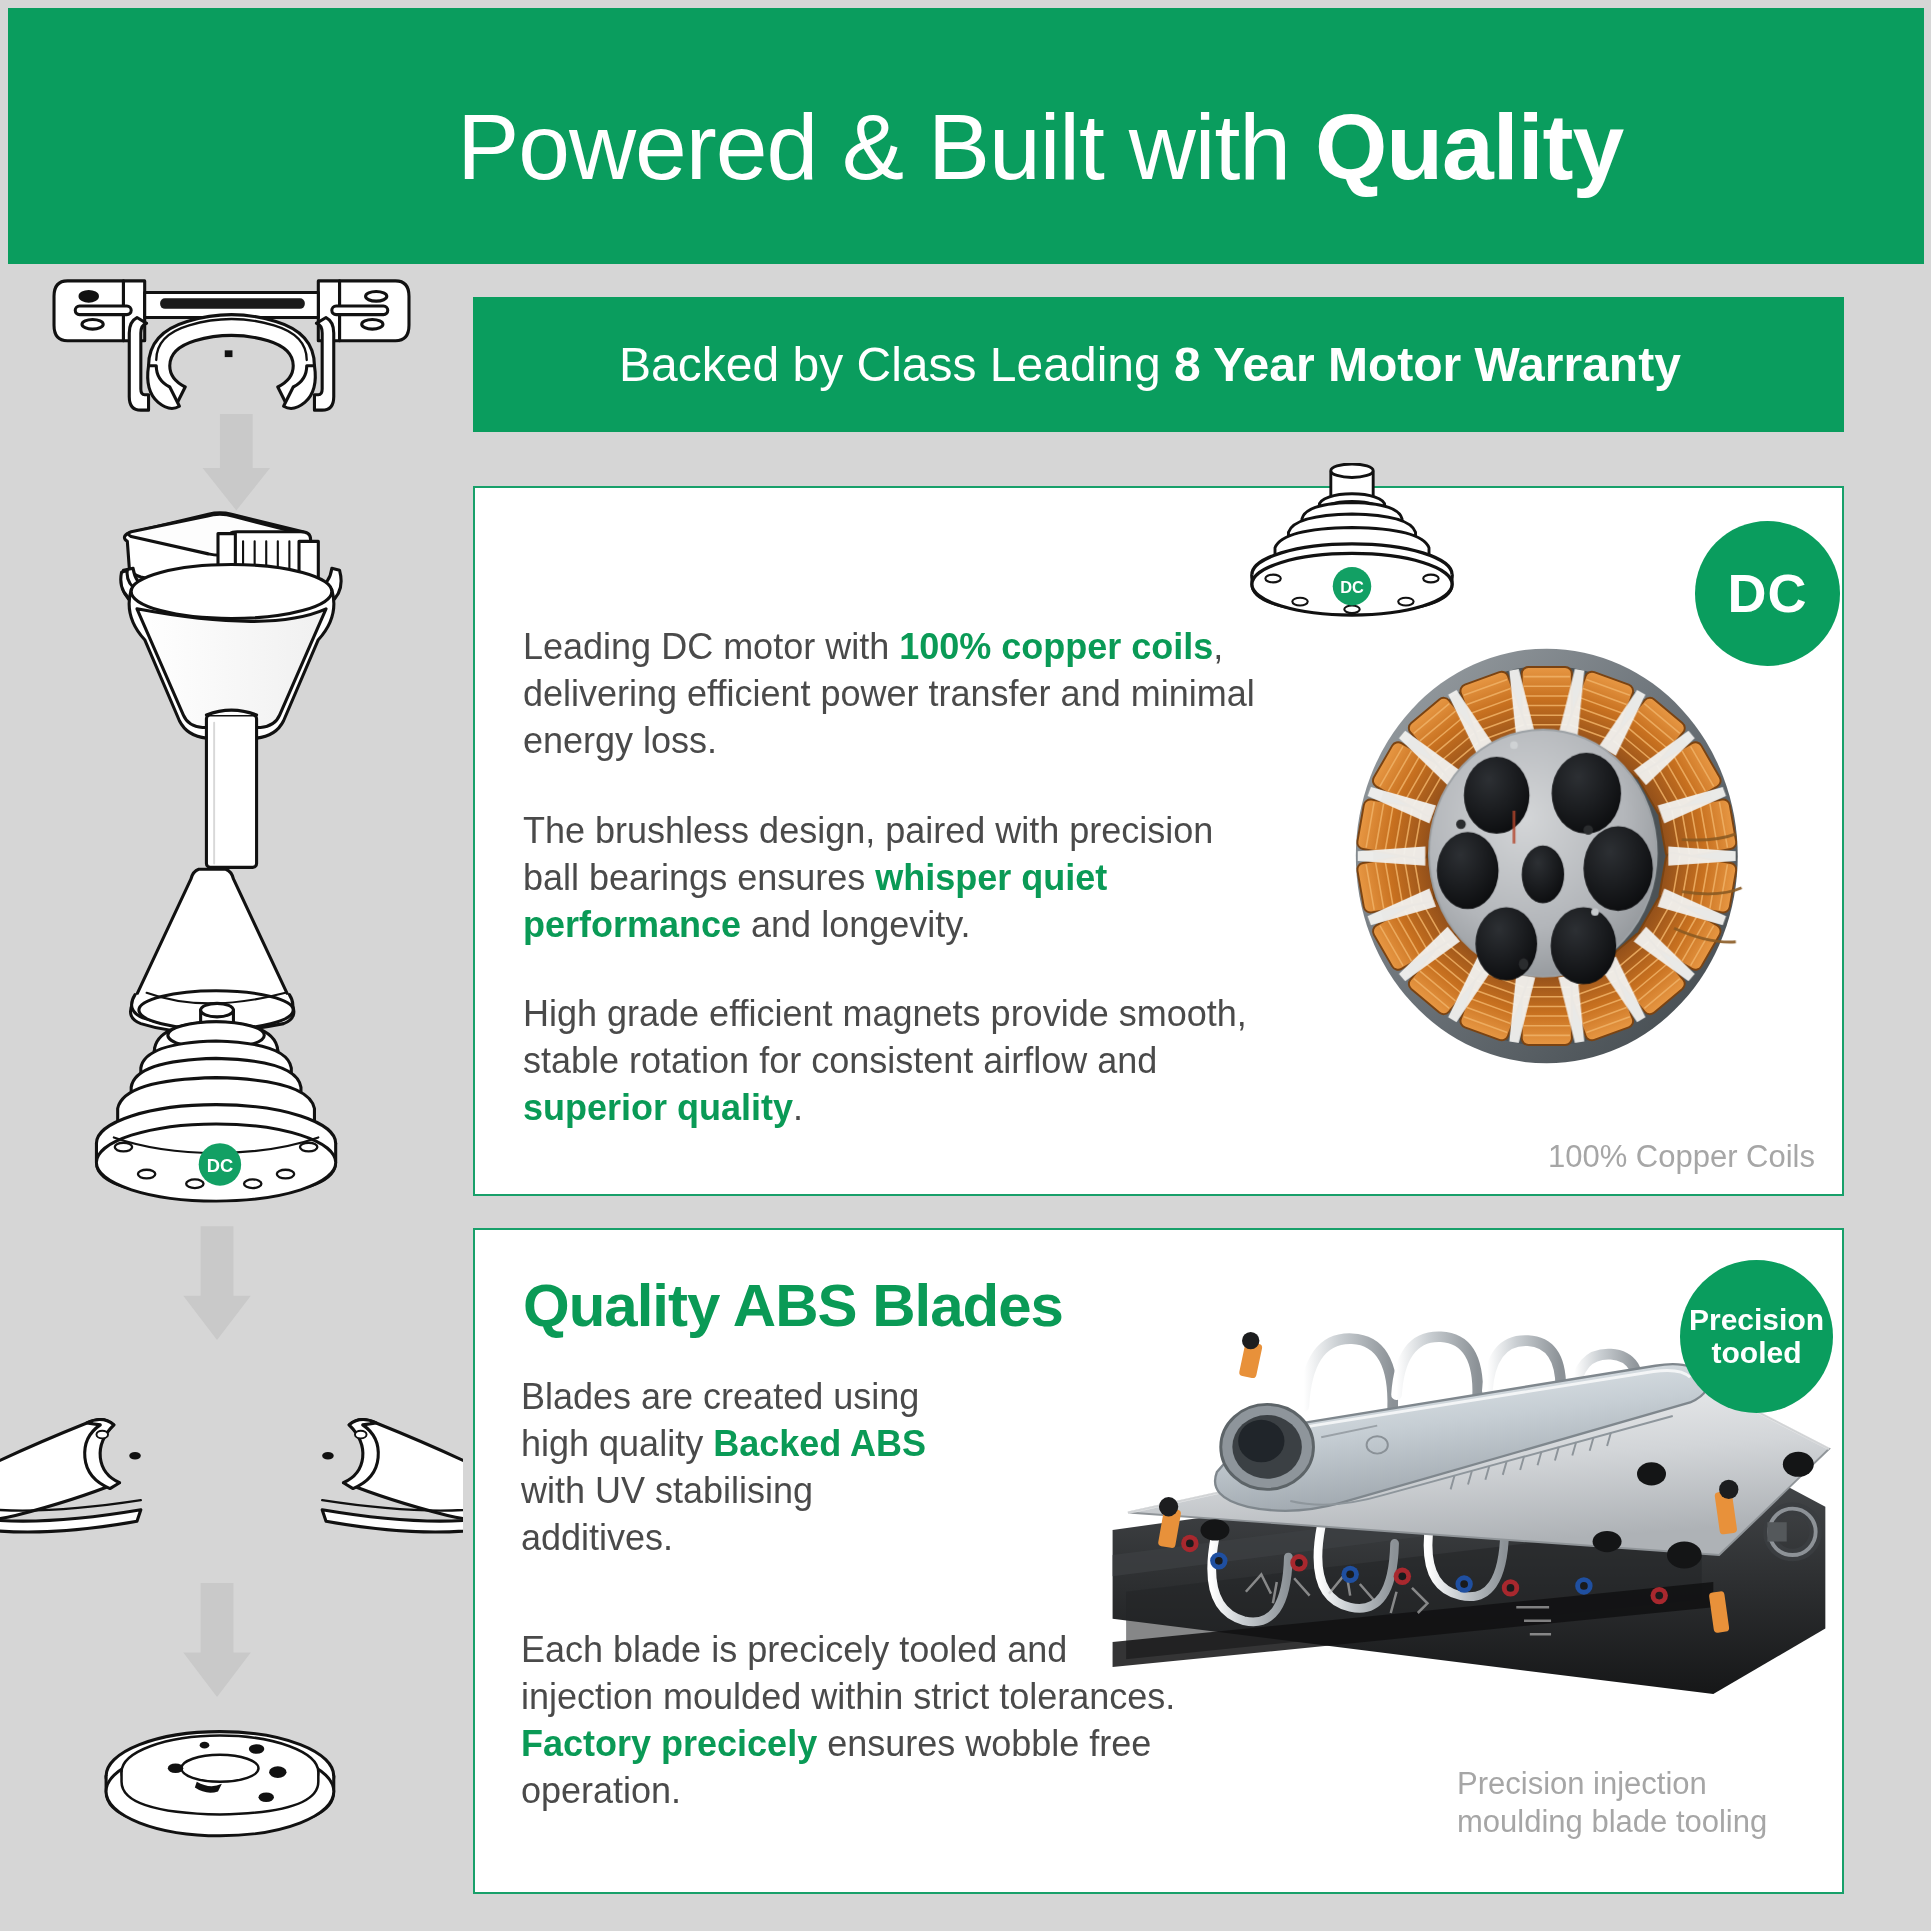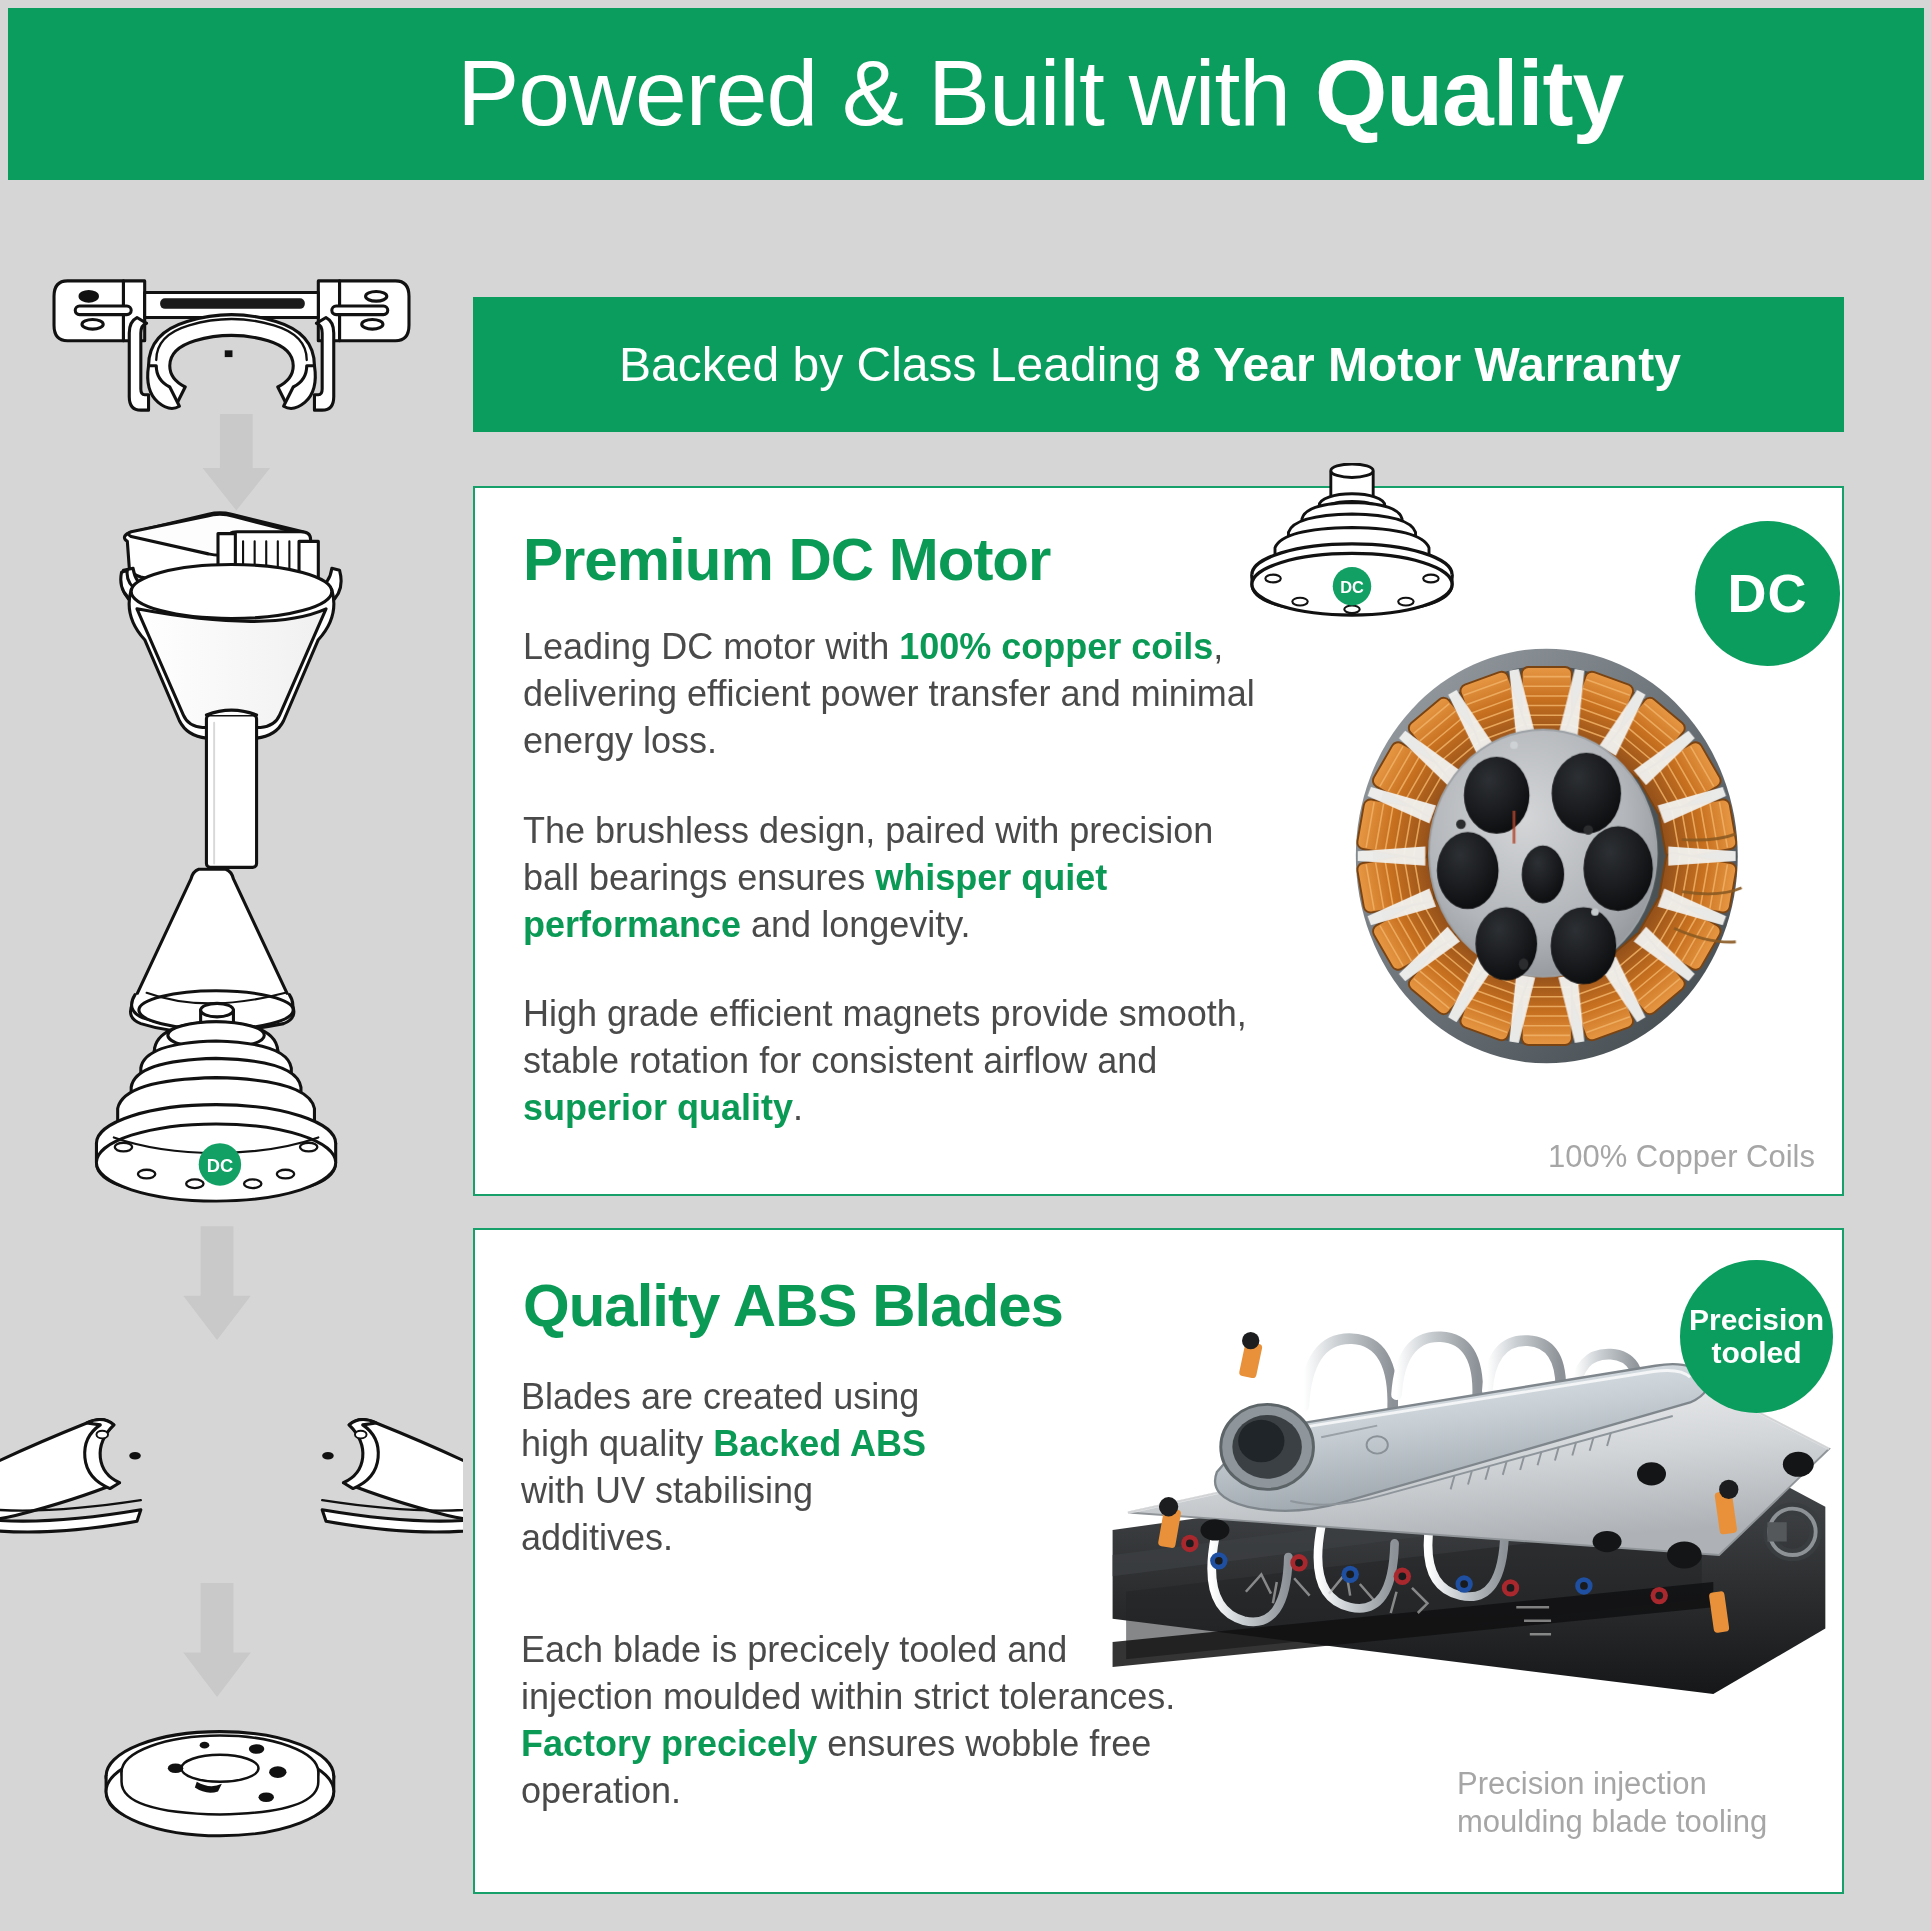--- a/index.html
+++ b/index.html
@@ -12,24 +12,23 @@
   #page {
     position: relative;
     width: 1931px; height: 1931px;
     background: #d6d6d6;
   }
 
   
   #header {
     position: absolute;
     left: 7.7px; top: 7.7px;
-    width: 1916px; height: 172px;
+    width: 1916px; height: 256px;
     background: #0a9d5e;
     display: flex;
-    align-items: center;
     justify-content: center;
   }
   #header-title {
     color: #ffffff;
     font-size: 93px;
     letter-spacing: -1px;
     font-weight: 400;
     white-space: pre;
     line-height: 1;
   }
@@ -301,21 +300,20 @@
   </div>
 
   <div id="warranty-banner">
     <div id="warranty-text">
       <span>Backed by Class Leading </span><b>8 Year Motor Warranty</b>
     </div>
   </div>
 
   <div class="card" id="card-motor">
 
-    <div class="card-title" id="motor-title">Premium DC Motor</div>
 
     <div class="body-text" id="motor-p1">
       <span>Leading DC motor with </span><b>100% copper coils</b><span>, delivering efficient power transfer and minimal energy loss.</span>
     </div>
 
     <div class="body-text" id="motor-p2">
       <span>The brushless design, paired with precision ball bearings ensures </span><b>whisper quiet performance</b><span> and longevity.</span>
     </div>
 
     <div class="body-text" id="motor-p3">

